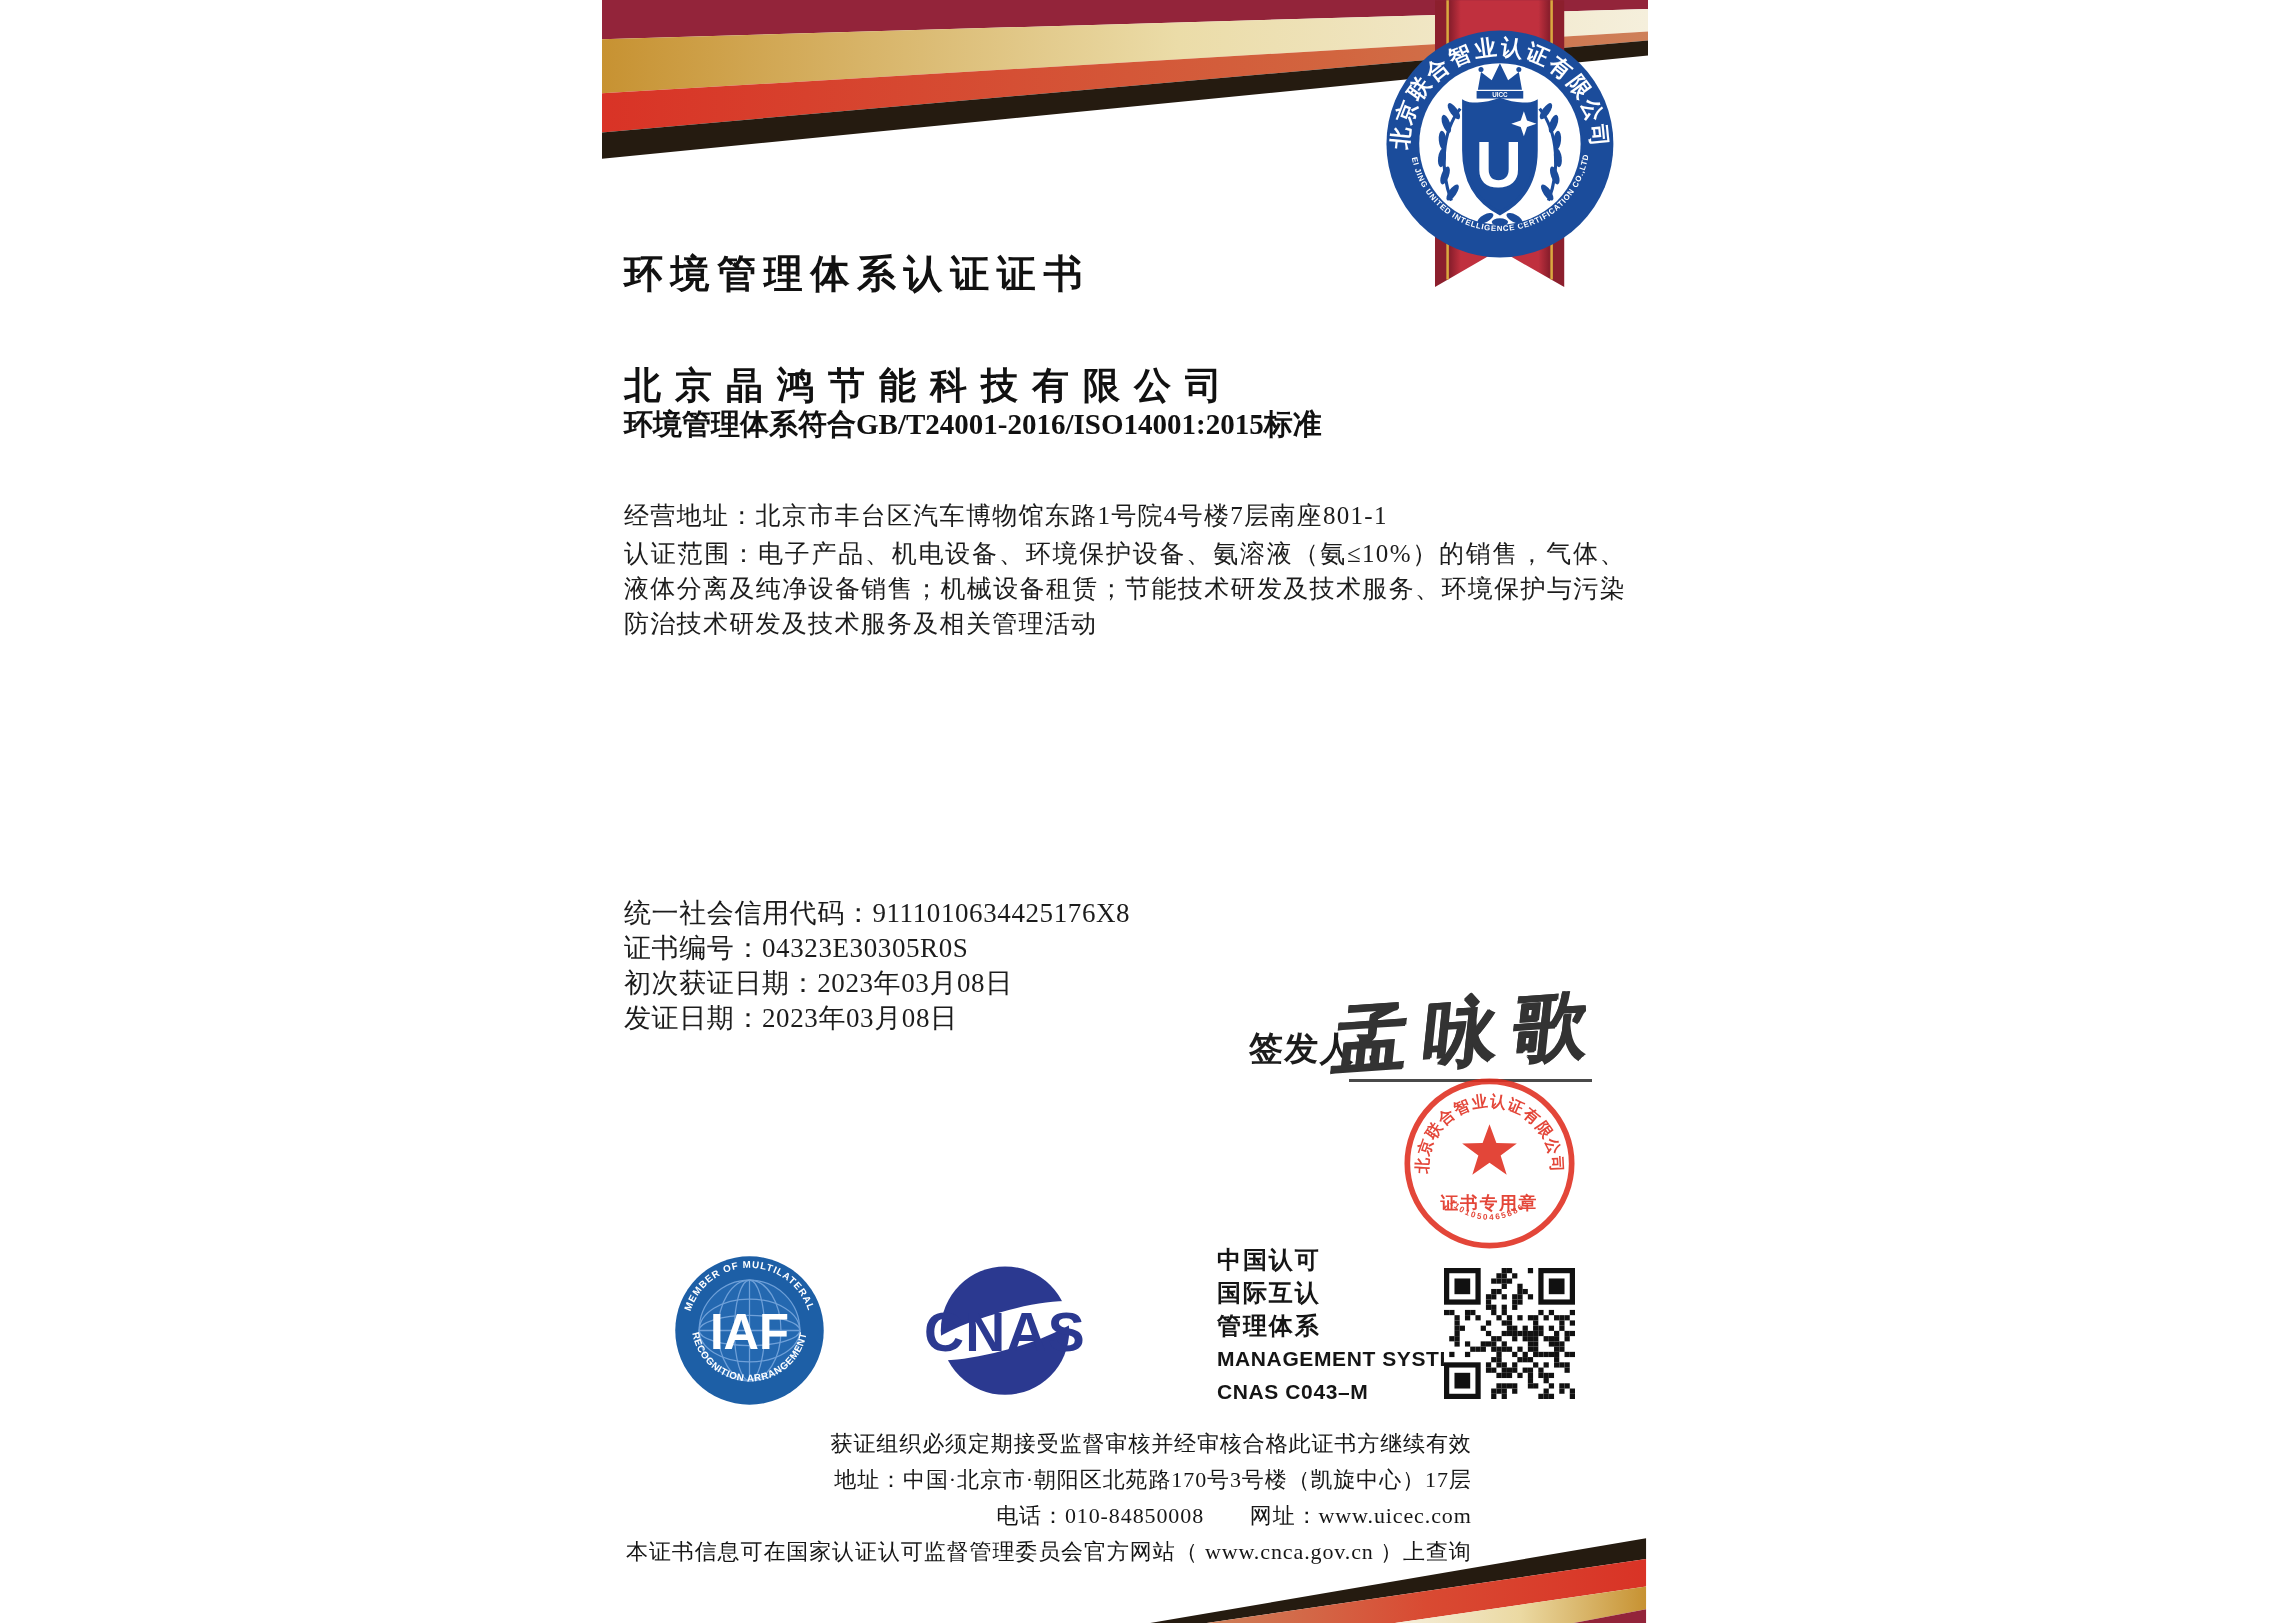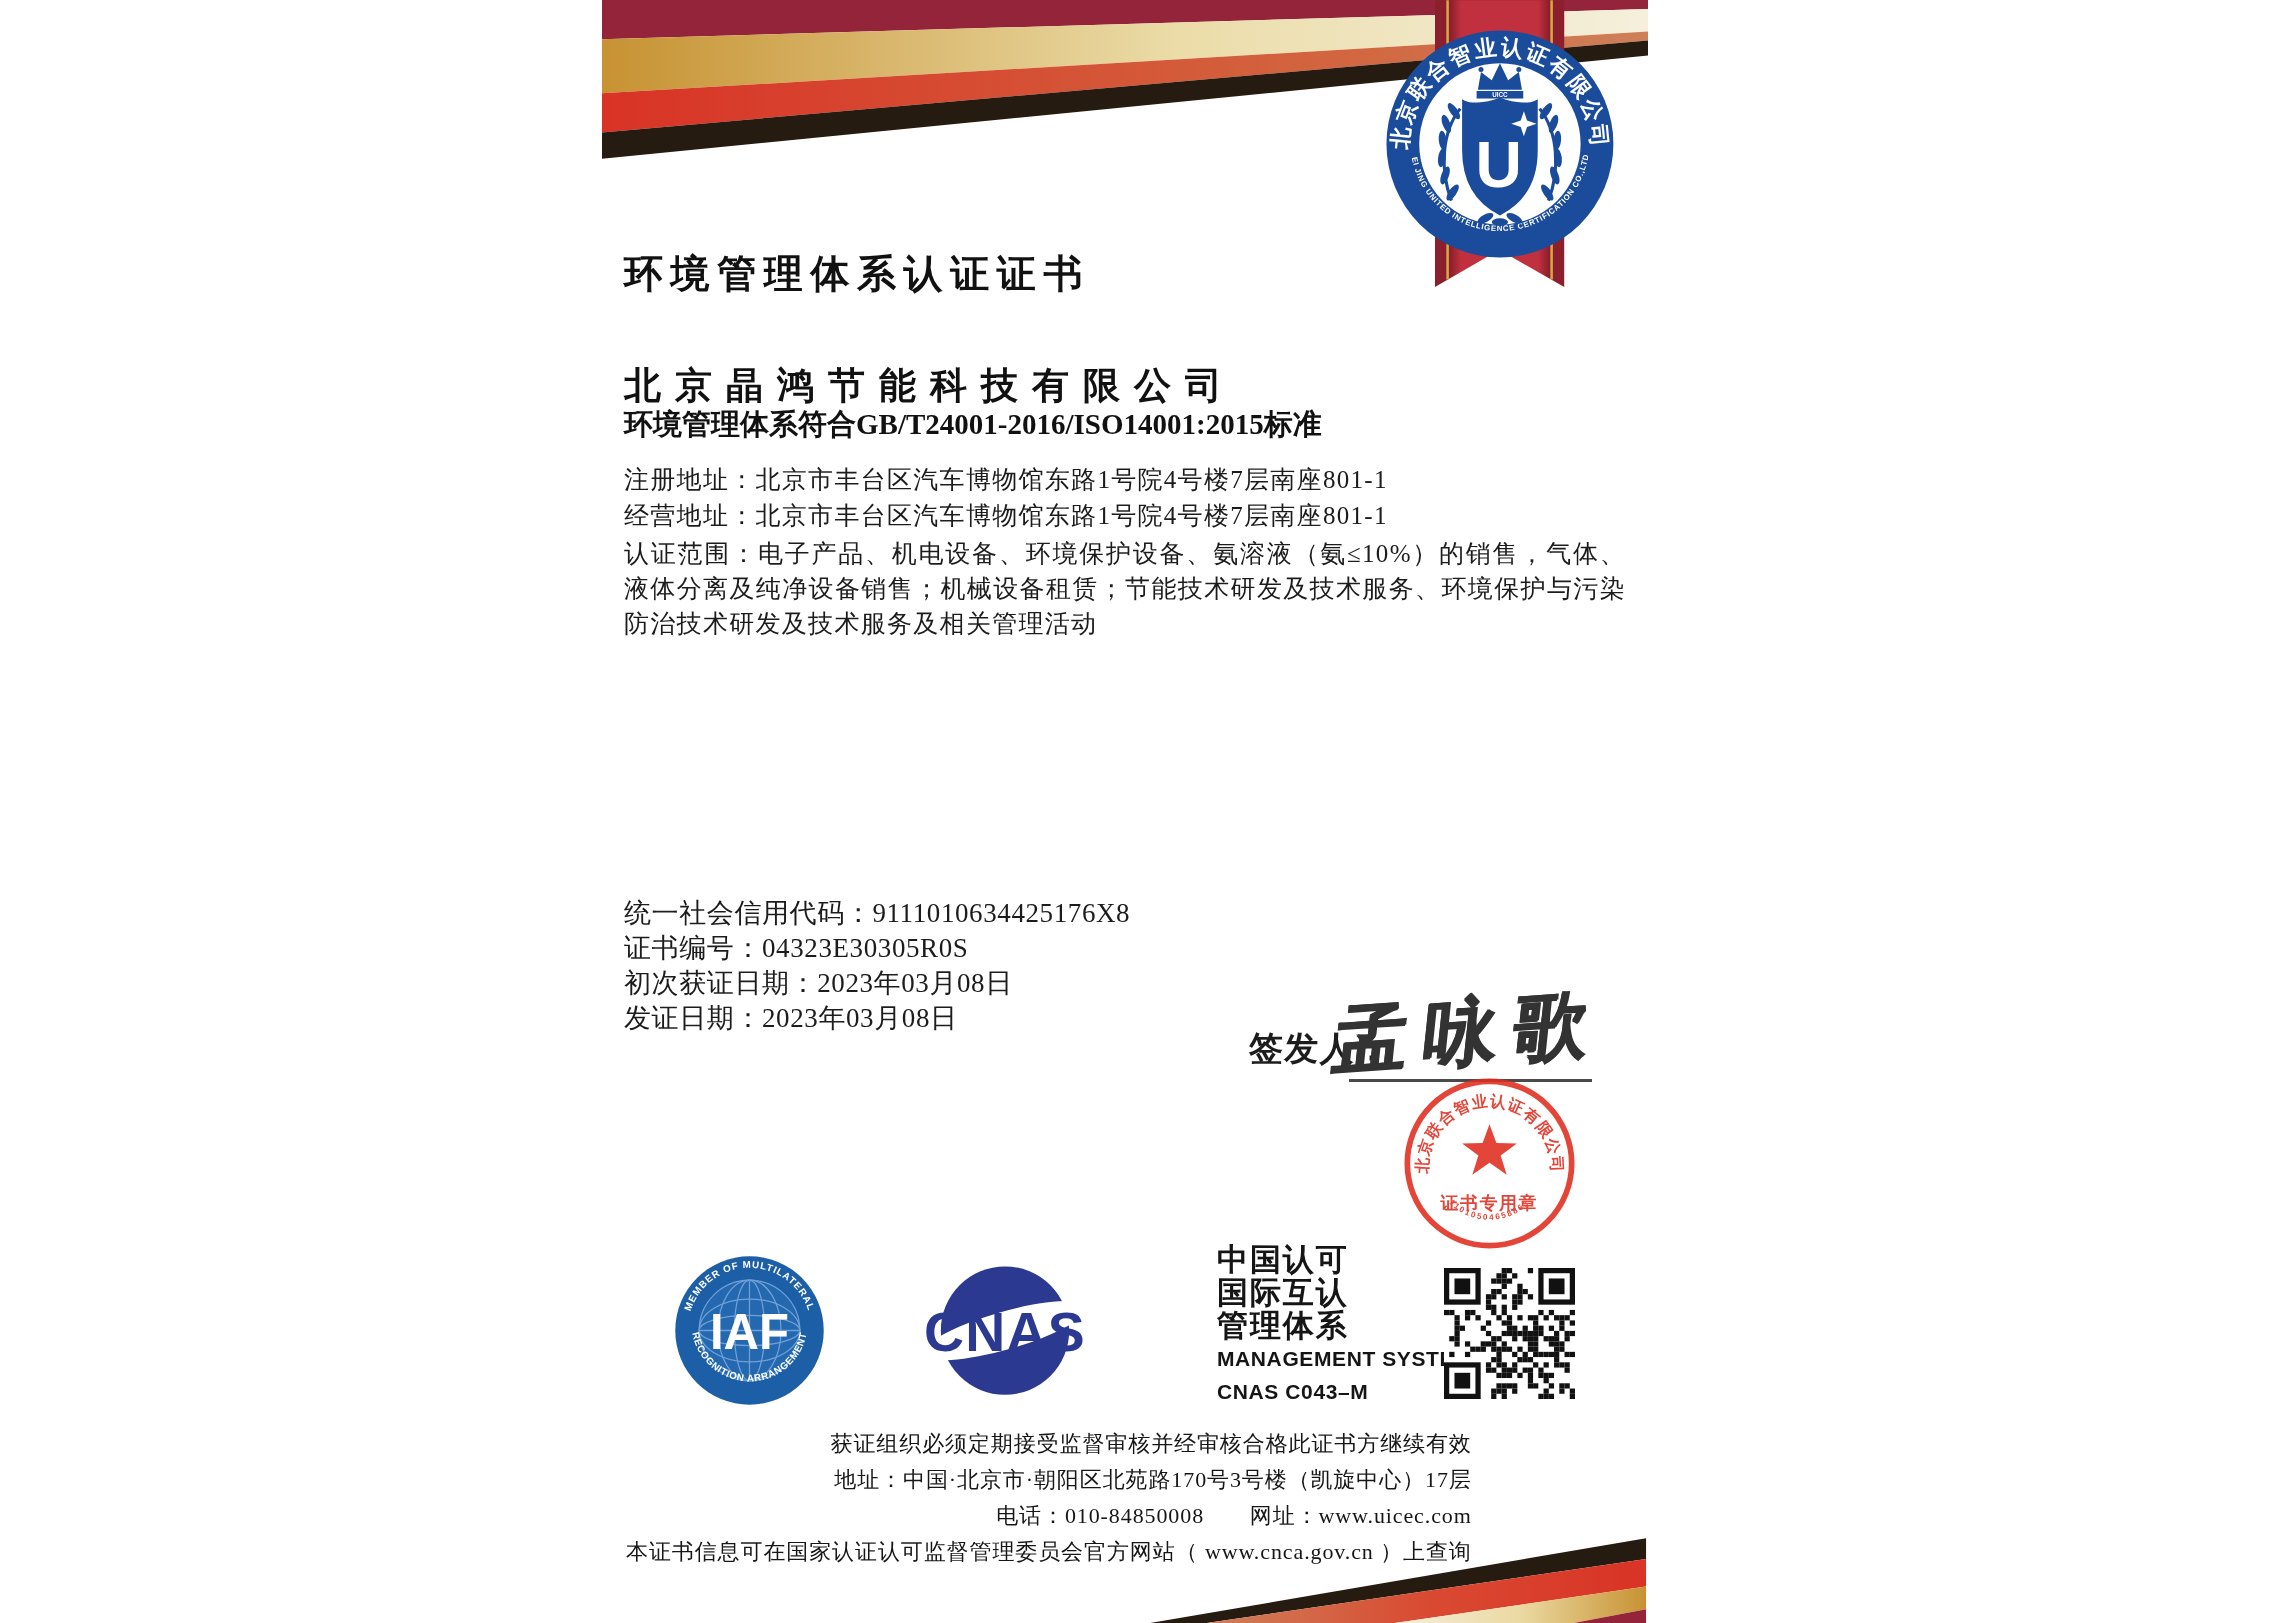--- a/index.html
+++ b/index.html
@@ -14,21 +14,21 @@
   .addr2{left:22px;top:499px;font-size:25px;letter-spacing:1.3px;white-space:nowrap;}
   .scope{left:22px;top:536px;width:1002px;font-size:25px;line-height:35px;letter-spacing:1.3px;text-align:justify;}
   .infoblock{left:22px;top:896px;font-size:27px;line-height:35px;letter-spacing:0.6px;font-family:Liberation Serif, serif;}
   .infoblock div{white-space:nowrap;}
   .issuer-label{left:647px;top:1026px;font-size:34px;font-weight:bold;letter-spacing:1.3px;}
   .signature{left:731px;top:983px;font-size:74px;font-weight:bold;color:#333;
              transform:rotate(-4deg) skewX(-10deg);letter-spacing:16.4px;white-space:nowrap;
              font-family:"DejaVu Serif",serif;text-shadow:1.3px 0 0 #333,0 1.3px 0 #333;}
   .sig-line{left:747px;top:1079px;width:243px;height:2.5px;background:#4a4a4a;}
   .accred{left:615px;top:1243px;line-height:33px;}
-  .accred .cn{font-size:31px;font-weight:bold;font-family:"Liberation Sans","DejaVu Sans",sans-serif;color:#151515;letter-spacing:1.9px;}
+  .accred .cn{font-size:24px;font-weight:bold;font-family:"Liberation Sans","DejaVu Sans",sans-serif;color:#151515;letter-spacing:1.9px;}
   .accred .en{font-size:21px;font-weight:bold;font-family:"Liberation Sans","DejaVu Sans",sans-serif;color:#151515;letter-spacing:0.6px;}
   .footer{left:24px;top:1426px;font-size:22px;line-height:36px;letter-spacing:0.9px;color:#161616;}
   .footer div{white-space:nowrap;text-align:right;}
   svg text{font-family:"Liberation Sans","DejaVu Sans",sans-serif;}
 </style>
 </head>
 <body>
 
 <div class="canvas">
   <div class="cert">
@@ -132,21 +132,20 @@
       <g>
         <path d="M195,158 C222,168 244,166 252,162 L252,238 C252,294 226,322 195,338 C164,322 138,294 138,238 L138,162 C146,166 168,168 195,158 Z" fill="#1B4C9B" stroke="#1B4C9B" stroke-width="6"></path>
         <text x="193" y="296" font-size="102" font-weight="bold" fill="#ffffff" text-anchor="middle">U</text>
         <path d="M233,176 L238,191 L253,196 L238,201 L233,216 L228,201 L213,196 L228,191 Z" fill="#ffffff"></path>
       </g>
     </svg>
 
     <div class="abs title">环境管理体系认证证书</div>
     <div class="abs company">北京晶鸿节能科技有限公司</div>
     <div class="abs standard">环境管理体系符合GB/T24001-2016/ISO14001:2015标准</div>
-    <div class="abs addr1">注册地址：北京市丰台区汽车博物馆东路1号院4号楼7层南座801-1</div>
     <div class="abs addr2">经营地址：北京市丰台区汽车博物馆东路1号院4号楼7层南座801-1</div>
     <div class="abs scope">认证范围：电子产品、机电设备、环境保护设备、氨溶液（氨≤10%）的销售，气体、液体分离及纯净设备销售；机械设备租赁；节能技术研发及技术服务、环境保护与污染防治技术研发及技术服务及相关管理活动</div>
 
     <div class="abs infoblock">
       <div>统一社会信用代码：9111010634425176X8</div>
       <div>证书编号：04323E30305R0S</div>
       <div>初次获证日期：2023年03月08日</div>
       <div>发证日期：2023年03月08日</div>
     </div>
 

